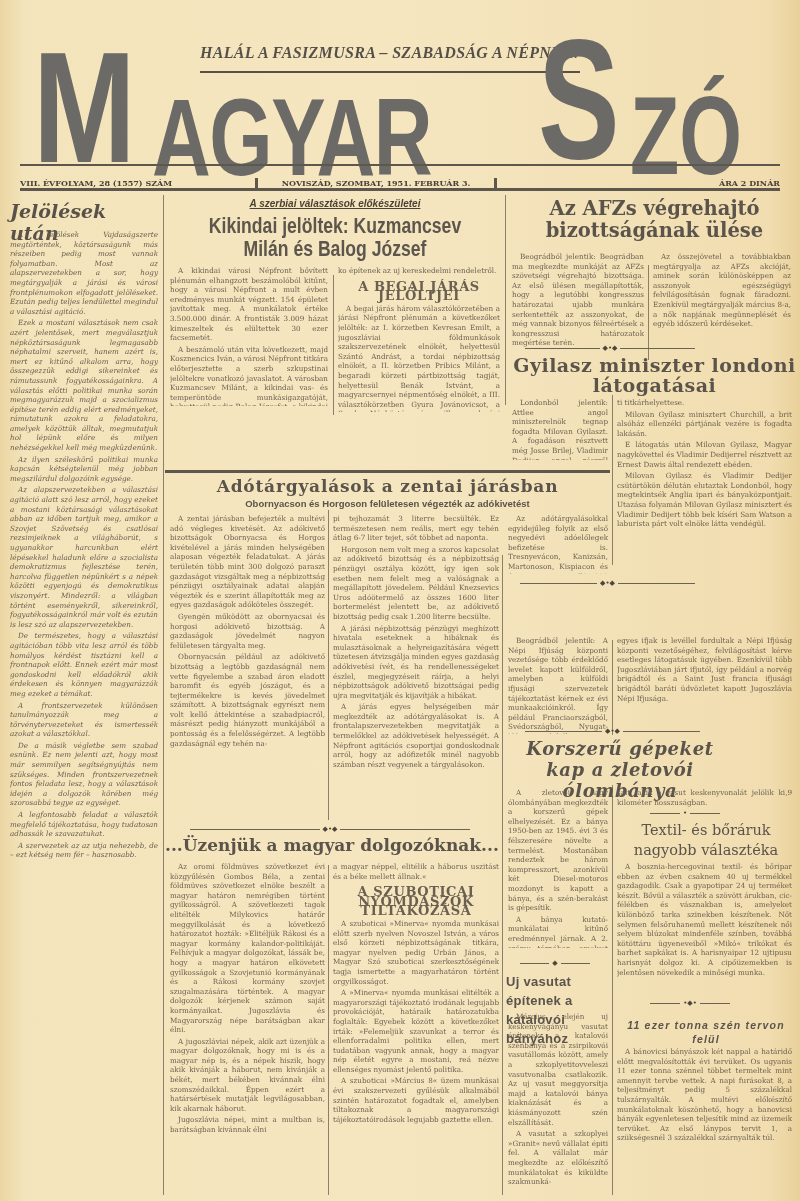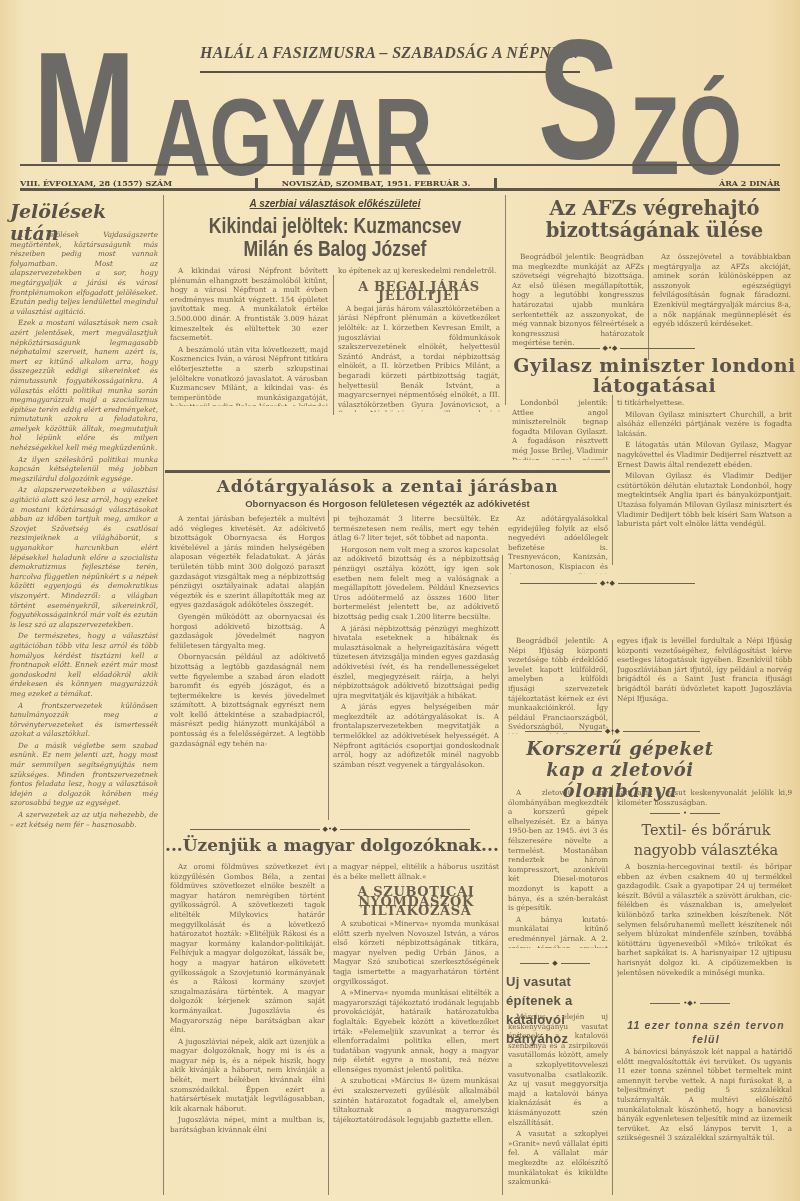--- a/index.html
+++ b/index.html
@@ -61,20 +61,21 @@
 
   <h1 class="abs" style="left:10px;top:200px;width:150px;font-family:'DejaVu Serif',serif;font-style:italic;font-weight:900;font-size:19px;color:#5a5249;">Jelölések után</h1>
   <div class="col" style="left:10px;top:230px;width:148px;height:965px;font-style:italic;">
     <p>A jelölések Vajdaságszerte megtörténtek, köztársaságunk más részeiben pedig most vannak folyamatban. Most az alapszervezetekben a sor, hogy megtárgyalják a járási és városi frontplénumokon elfogadott jelöléseket. Ezután pedig teljes lendülettel megindul a választási agitáció.</p>
     <p>Ezek a mostani választások nem csak azért jelentősek, mert megválasztjuk népköztársaságunk legmagasabb néphatalmi szerveit, hanem azért is, mert ez kitűnő alkalom arra, hogy összegezzük eddigi sikereinket és rámutassunk fogyatékosságainkra. A választás előtti politikai munka során megmagyarázzuk majd a szocializmus építése terén eddig elért eredményeket, rámutatunk azokra a feladatokra, amelyek közöttük álltak, megmutatjuk hol lépünk előre és milyen nehézségekkel kell még megküzdenünk.</p>
     <p>Az ilyen széleskörű politikai munka kapcsán kétségtelenül még jobban megszilárdul dolgozóink egysége.</p>
     <p>Az alapszervezetekben a választási agitáció alatt szó lesz arról, hogy ezeket a mostani köztársasági választásokat abban az időben tartjuk meg, amikor a Szovjet Szövetség és csatlósai rezsimjeiknek a világháborút, s ugyanakkor harcunkban elért lépésekkel haladunk előre a szocialista demokratizmus fejlesztése terén, harcolva független népünkért s a népek közötti egyenjogú és demokratikus viszonyért. Mindezről: a világban történt eseményekről, sikereinkről, fogyatékosságainkról már volt és ezután is lesz szó az alapszervezetekben.</p>
     <p>De természetes, hogy a választási agitációban több vita lesz arról és több homályos kérdést tisztázni kell a frontnapok előtt. Ennek ezért már most gondoskodni kell előadókról akik érdekesen és könnyen magyarázzák meg ezeket a témákat.</p>
     <p>A frontszervezetek különösen tanulmányozzák meg a törvénytervezeteket és ismertessék azokat a választókkal.</p>
     <p>De a másik végletbe sem szabad esnünk. Ez nem jelenti azt, hogy most már semmilyen segítségnyújtás nem szükséges. Minden frontszervezetnek fontos feladata lesz, hogy a választások idején a dolgozók körében még szorosabbá tegye az egységet.</p>
+    <p>A legfontosabb feladat a választók megfelelő tájékoztatása, hogy tudatosan adhassák le szavazatukat.</p>
     <p>A szervezetek az az utja nehezebb, de – ezt kétség nem fér – hasznosabb.</p>
   </div>
 
   <div class="abs kicker" style="left:170px;top:198px;width:330px;">A szerbiai választások előkészületei</div>
   <h2 class="abs hl-cond" style="left:150px;top:214px;width:370px;font-size:22px;line-height:23px;">Kikindai jelöltek: Kuzmancsev Milán és Balog József</h2>
   <div class="col" style="left:170px;top:266px;width:158px;height:140px;">
     <p>A kikindai városi Népfront bővített plénumán elhangzott beszámolóból kitűnt, hogy a városi Népfront a mult évben eredményes munkát végzett. 154 épületet javítottak meg. A munkálatok értéke 3.500.000 dinár. A frontisták 3.009 házat kimeszeltek és elültettek 30 ezer facsemetét.</p>
     <p>A beszámoló után vita következett, majd Kosznencics Iván, a városi Népfront titkára előterjesztette a szerb szkupstinai jelöltekre vonatkozó javaslatot. A városban Kuzmancsev Milánt, a kikindai vas- és temperöntöde munkásigazgatóját, helyettesül pedig Balog Józsefet, a kikindai nyolcosztályos iskola igazgatóját jelölték a szerb szkupstinai választásokra.</p>
 
   </div>

